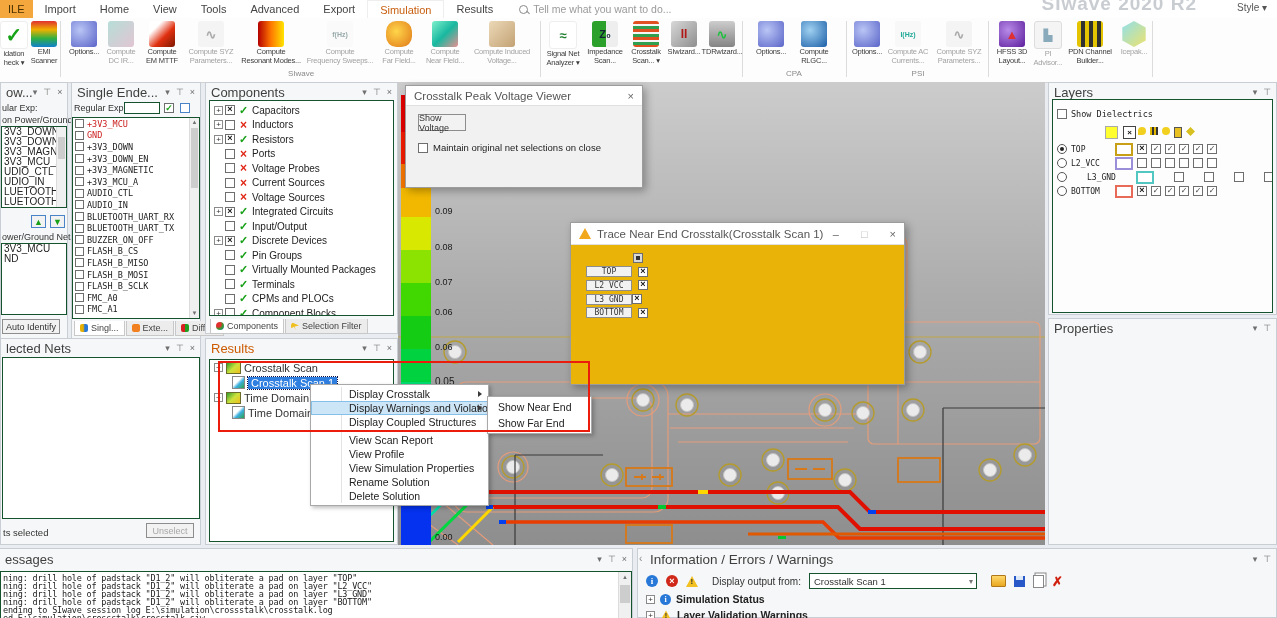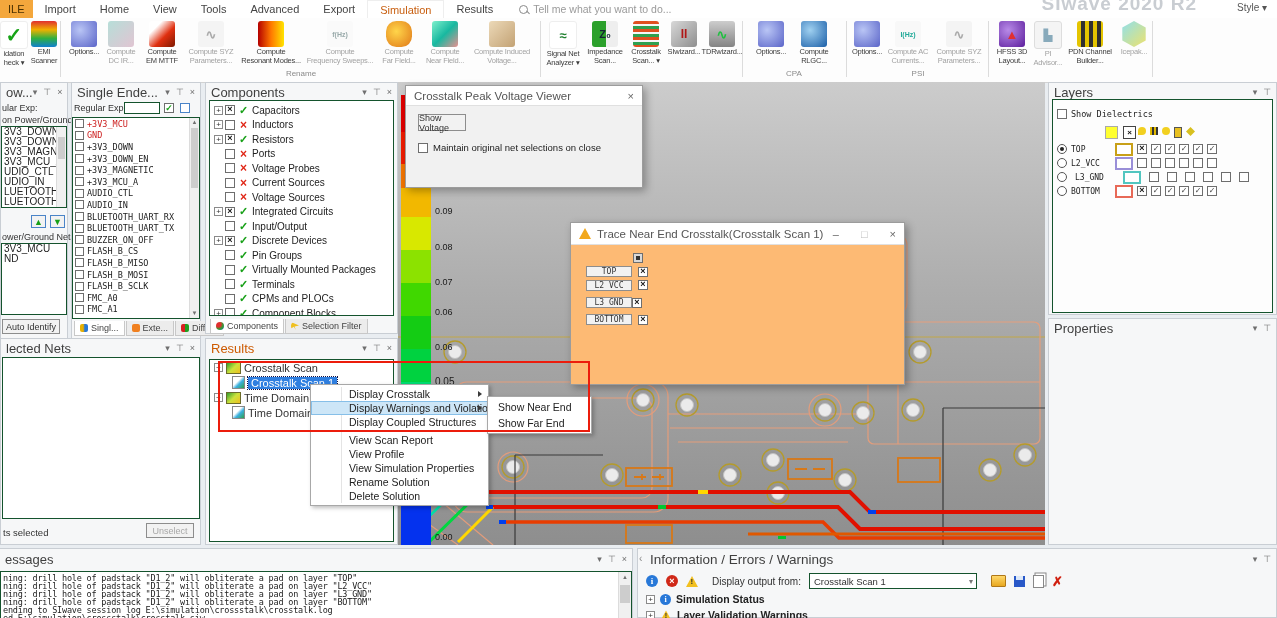--- a/index.html
+++ b/index.html
@@ -296,21 +296,21 @@
       <div class="rbtn" data-name="ribbon-button" style="width: 52px;">
         <span class="ric ic-pdn-channel-builder" data-name="pdn-channel-builder-icon"></span>
         <span class="rl"><span>PDN Channel</span><br><span>Builder...</span></span>
       </div>
 
       <div class="rbtn" data-name="ribbon-button" style="width: 36px;">
         <span class="ric ic-icepak" data-name="icepak-icon"></span>
         <span class="rl on"><span>Icepak...</span><br><span></span></span>
       </div>
     </div>
-  <div class="glabel" style="left:62px;width:478px" data-name="group-label-siwave">Rename</div>
+  <div class="glabel" style="left:62px;width:478px" data-name="group-label-siwave">SIwave</div>
   <div class="glabel" style="left:746px;width:96px" data-name="group-label-cpa">CPA</div>
   <div class="glabel" style="left:850px;width:136px" data-name="group-label-psi">PSI</div>
 </div>
 
 <div class="abs" style="left:398px;top:82px;width:647px;height:463px;z-index:1" data-name="pcb-canvas">
 <svg width="647" height="463" viewBox="0 0 647 463" xmlns="http://www.w3.org/2000/svg">
   <defs>
     <linearGradient id="bgg" x1="0" y1="0" x2="0" y2="1">
       <stop offset="0" stop-color="#cccccc"></stop>
           <stop offset="0.45" stop-color="#adadad"></stop>
@@ -812,21 +812,21 @@
           <span class="mono" style="font-size:8px;color:#222;width:40px" data-name="layer-name">L2_VCC</span>
           <span class="swatch" data-name="layer-color-swatch" style="border-color: rgb(154, 143, 216);"></span>
           <span class="cb" data-name="layer-visibility-checkbox"></span>
           <span class="cb cbv" data-name="layer-pads-checkbox"></span>
           <span class="cb cbv" data-name="layer-traces-checkbox"></span>
           <span class="cb cbv" data-name="layer-vias-checkbox"></span>
           <span class="cb cbv" data-name="layer-planes-checkbox"></span>
           <span class="cb cbv" data-name="layer-drill-checkbox"></span>
         </div>
 
-        <div style="display:flex;align-items:center;height:14px;padding-left:4px;gap:8px" data-name="layer-row">
+        <div style="display:flex;align-items:center;height:14px;padding-left:4px;gap:20px" data-name="layer-row">
           <span class="radio" data-name="layer-radio"></span>
           <span class="mono" style="font-size:8px;color:#222;width:40px" data-name="layer-name">L3_GND</span>
           <span class="swatch" data-name="layer-color-swatch" style="border-color: rgb(82, 198, 192);"></span>
           <span class="cb" data-name="layer-visibility-checkbox"></span>
           <span class="cb cbv" data-name="layer-pads-checkbox"></span>
           <span class="cb cbv" data-name="layer-traces-checkbox"></span>
           <span class="cb cbv" data-name="layer-vias-checkbox"></span>
           <span class="cb cbv" data-name="layer-planes-checkbox"></span>
           <span class="cb cbv" data-name="layer-drill-checkbox"></span>
         </div>
@@ -928,21 +928,21 @@
         <span data-name="close-icon">×</span>
       </span>
   </div>
   <div class="minibtn abs" style="left:12px;top:28px;width:48px;height:17px" data-name="show-voltage-button">Show Voltage</div>
   <div class="abs" style="left:12px;top:56px;display:flex;align-items:center;gap:5px" data-name="maintain-selection-row">
     <span class="cb" data-name="maintain-selection-checkbox"></span>
     <span style="font-size:9.5px;color:#222" data-name="checkbox-label">Maintain original net selections on close</span>
   </div>
 </div>
 
-<div class="dlg" style="left:570px;top:222px;width:335px;height:163px;background:#fdba74;z-index:4" data-name="trace-near-end-crosstalk-dialog">
+<div class="dlg" style="left:570px;top:222px;width:335px;height:163px;background:#eab308;z-index:4" data-name="trace-near-end-crosstalk-dialog">
   <div class="dtitle" style="height:22px">
     <span class="ansys-tri" data-name="ansys-logo-icon"></span>
     <span data-name="dialog-title">Trace Near End Crosstalk(Crosstalk Scan 1)</span>
     <span class="dbtns" style="gap:22px">
         <span data-name="minimize-icon">–</span>
         <span style="color:#bbb" data-name="maximize-icon">□</span>
         <span data-name="close-icon">×</span>
       </span>
   </div>
   <span class="cb half" style="position:absolute;left:62px;top:30px" data-name="all-layers-checkbox"></span>
@@ -951,21 +951,21 @@
       <div style="display:flex;align-items:center;gap:6px;height:13.5px" data-name="layer-toggle-row">
         <span class="minibtn mono" style="width:46px;height:11px;font-size:8px" data-name="layer-button">TOP</span>
         <span class="cb on" data-name="layer-checkbox"></span>
       </div>
 
       <div style="display:flex;align-items:center;gap:6px;height:13.5px" data-name="layer-toggle-row">
         <span class="minibtn mono" style="width:46px;height:11px;font-size:8px" data-name="layer-button">L2 VCC</span>
         <span class="cb on" data-name="layer-checkbox"></span>
       </div>
 
-      <div style="display:flex;align-items:center;height:21px" data-name="layer-toggle-row">
+      <div style="display:flex;align-items:center;height:14px" data-name="layer-toggle-row">
         <span class="minibtn mono" style="width:46px;height:11px;font-size:8px" data-name="layer-button">L3 GND</span>
         <span class="cb on" data-name="layer-checkbox"></span>
       </div>
 
       <div style="display:flex;align-items:center;gap:6px;height:13.5px" data-name="layer-toggle-row">
         <span class="minibtn mono" style="width:46px;height:11px;font-size:8px" data-name="layer-button">BOTTOM</span>
         <span class="cb on" data-name="layer-checkbox"></span>
       </div>
     </div>
 </div>

